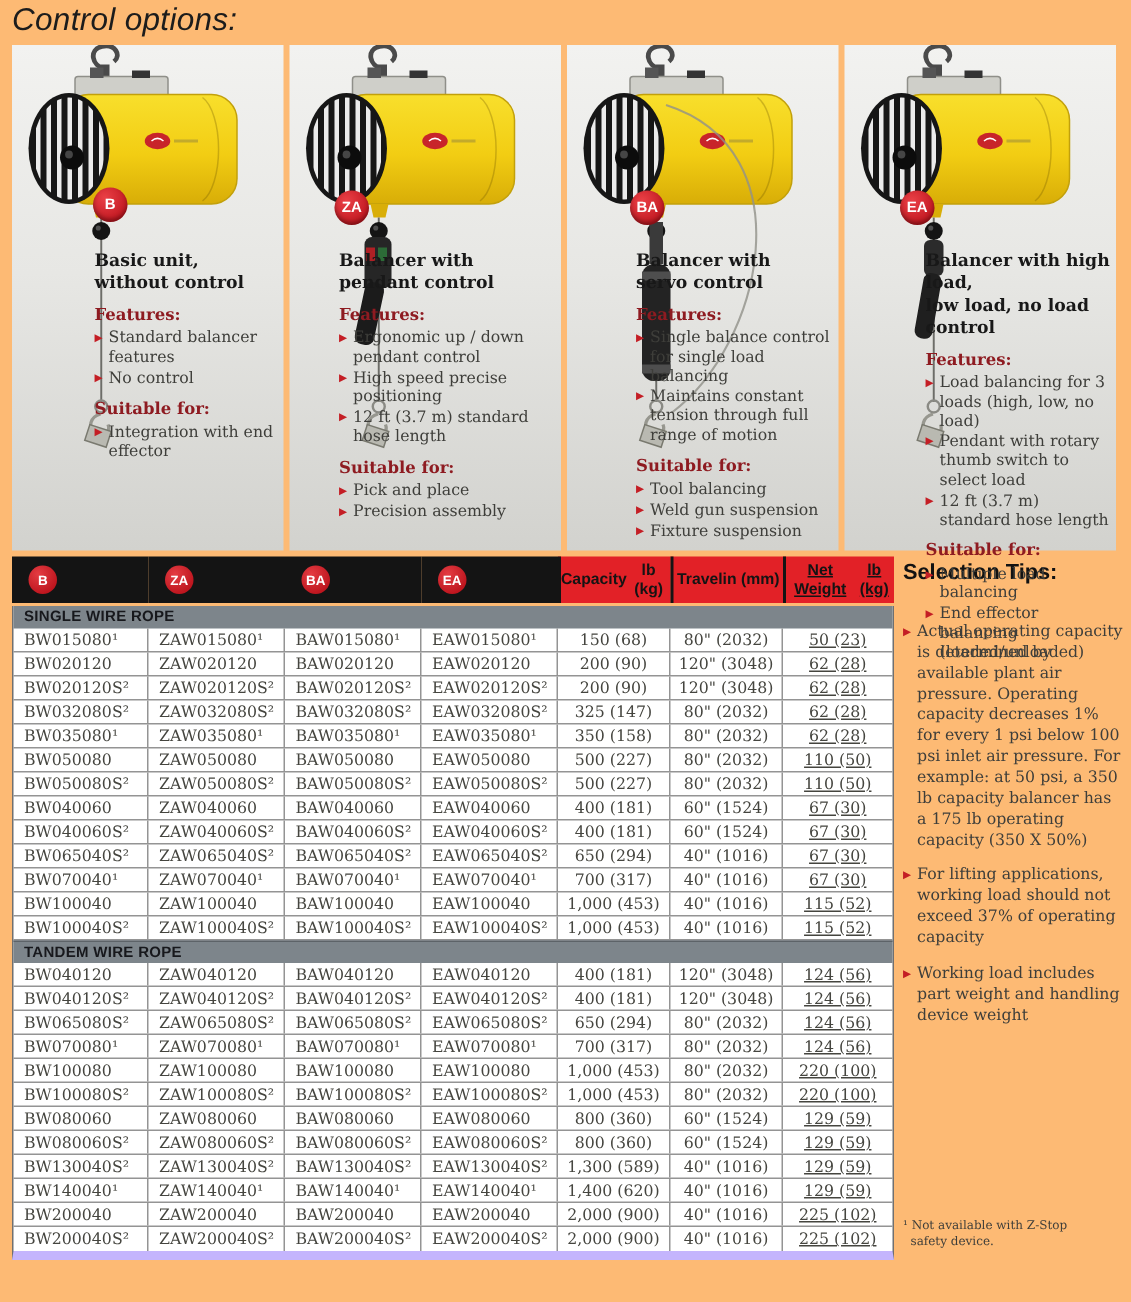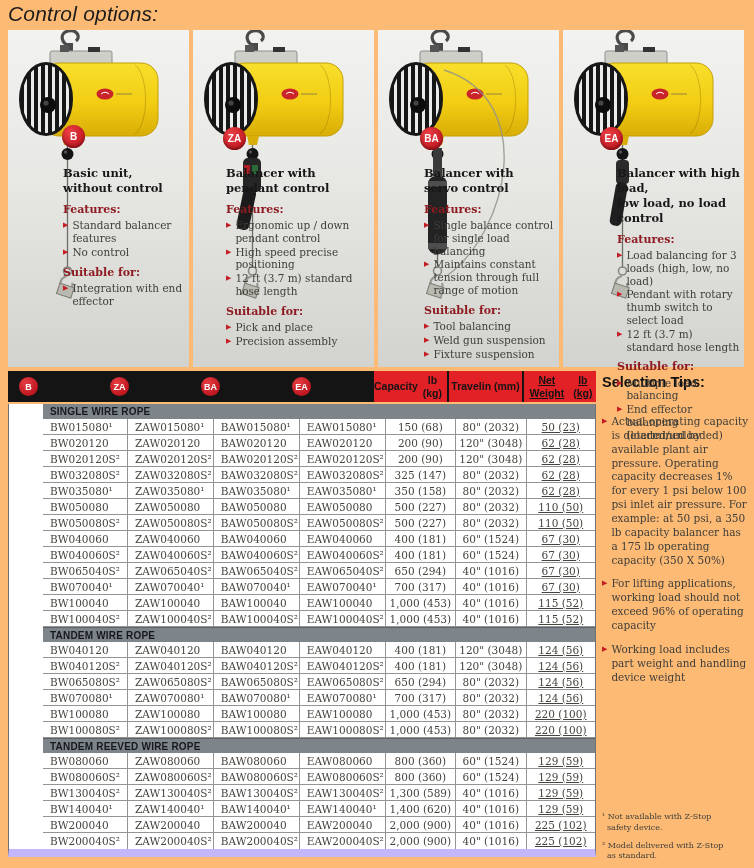--- a/index.html
+++ b/index.html
@@ -44,21 +44,21 @@
   .th-model { width:91px; background:#141414; display:flex; align-items:center; padding-left:11px; }
   .badge-sm { width:19px; height:19px; border-radius:50%;
     background:radial-gradient(circle at 35% 30%, #e43c42, #bd151e 75%);
     color:#fff; font:700 9px "Liberation Sans", sans-serif;
     display:flex; align-items:center; justify-content:center; }
   .th-data { width:75px; background:#e22127; border-left:2px solid #141414;
     color:#141414; font:700 10.5px/1.15 "Liberation Sans", sans-serif;
     display:flex; flex-direction:row; align-items:center; justify-content:center; text-align:center; }
   .th-data:last-child { width:74px;text-decoration:underline; }
 
-  .tbody { border-left:1px solid #707070; border-right:1px solid #707070; border-bottom:8px solid #c4b5fd; background:#fff;padding-left:34px; }
+  .tbody { border-left:1px solid #707070; border-right:1px solid #707070; border-bottom:6px solid #c4b5fd; background:#fff; }
   .section-bar { height:15px; background:#7d858b; color:#17181c; padding-left:7px;
     font:700 10px/15px "Liberation Sans", sans-serif; letter-spacing:0.2px; border-top:1px solid #5d6368; }
   .section-bar:first-child { border-top:none; }
   .trow { display:flex; height:16px; border-bottom:1px solid #949494; }
   .trow:last-child { border-bottom:none; }
   .cell { display:flex; align-items:center; font:10.5px "DejaVu Serif", serif; color:#45453f;
     border-right:1px solid #949494; overflow:hidden; white-space:nowrap; }
   .cell.model { width:91px; padding-left:7px; }
   .cell.num { width:75px; justify-content:center; }
   .cell:last-child { width:73px; border-right:none;text-decoration:underline; }
@@ -478,21 +478,20 @@
         </div>
         <div class="trow">
           <div class="cell model">BW100080S²</div>
           <div class="cell model">ZAW100080S²</div>
           <div class="cell model">BAW100080S²</div>
           <div class="cell model">EAW100080S²</div>
           <div class="cell num">1,000 (453)</div>
           <div class="cell num">80" (2032)</div>
           <div class="cell num">220 (100)</div>
         </div>
-        <div class="section-bar">TANDEM REEVED WIRE ROPE</div>
         <div class="trow">
           <div class="cell model">BW080060</div>
           <div class="cell model">ZAW080060</div>
           <div class="cell model">BAW080060</div>
           <div class="cell model">EAW080060</div>
           <div class="cell num">800 (360)</div>
           <div class="cell num">60" (1524)</div>
           <div class="cell num">129 (59)</div>
         </div>
         <div class="trow">
@@ -545,26 +544,25 @@
 
   <aside class="tips">
     <h2 class="tips-title">Selection Tips:</h2>
     <div>
         <div class="bullet-item">
           <span class="tri">▶</span>
           <span>Actual operating capacity is determined by available plant air pressure. Operating capacity decreases 1% for every 1 psi below 100 psi inlet air pressure. For example: at 50 psi, a 350 lb capacity balancer has a 175 lb operating capacity (350 X 50%)</span>
         </div>
         <div class="bullet-item">
           <span class="tri">▶</span>
-          <span>For lifting applications, working load should not exceed 96% of operating capacity</span>
+          <span>For lifting applications, working load should not exceed 37% of operating capacity</span>
         </div>
         <div class="bullet-item">
           <span class="tri">▶</span>
           <span>Working load includes part weight and handling device weight</span>
         </div>
       </div>
     <div class="footnotes">
       <p class="footnote">¹ Not available with Z-Stop safety device.</p>
-      <p class="footnote">² Model delivered with Z-Stop as standard.</p>
     </div>
   </aside>
 
 </div>
 
 </body></html>

